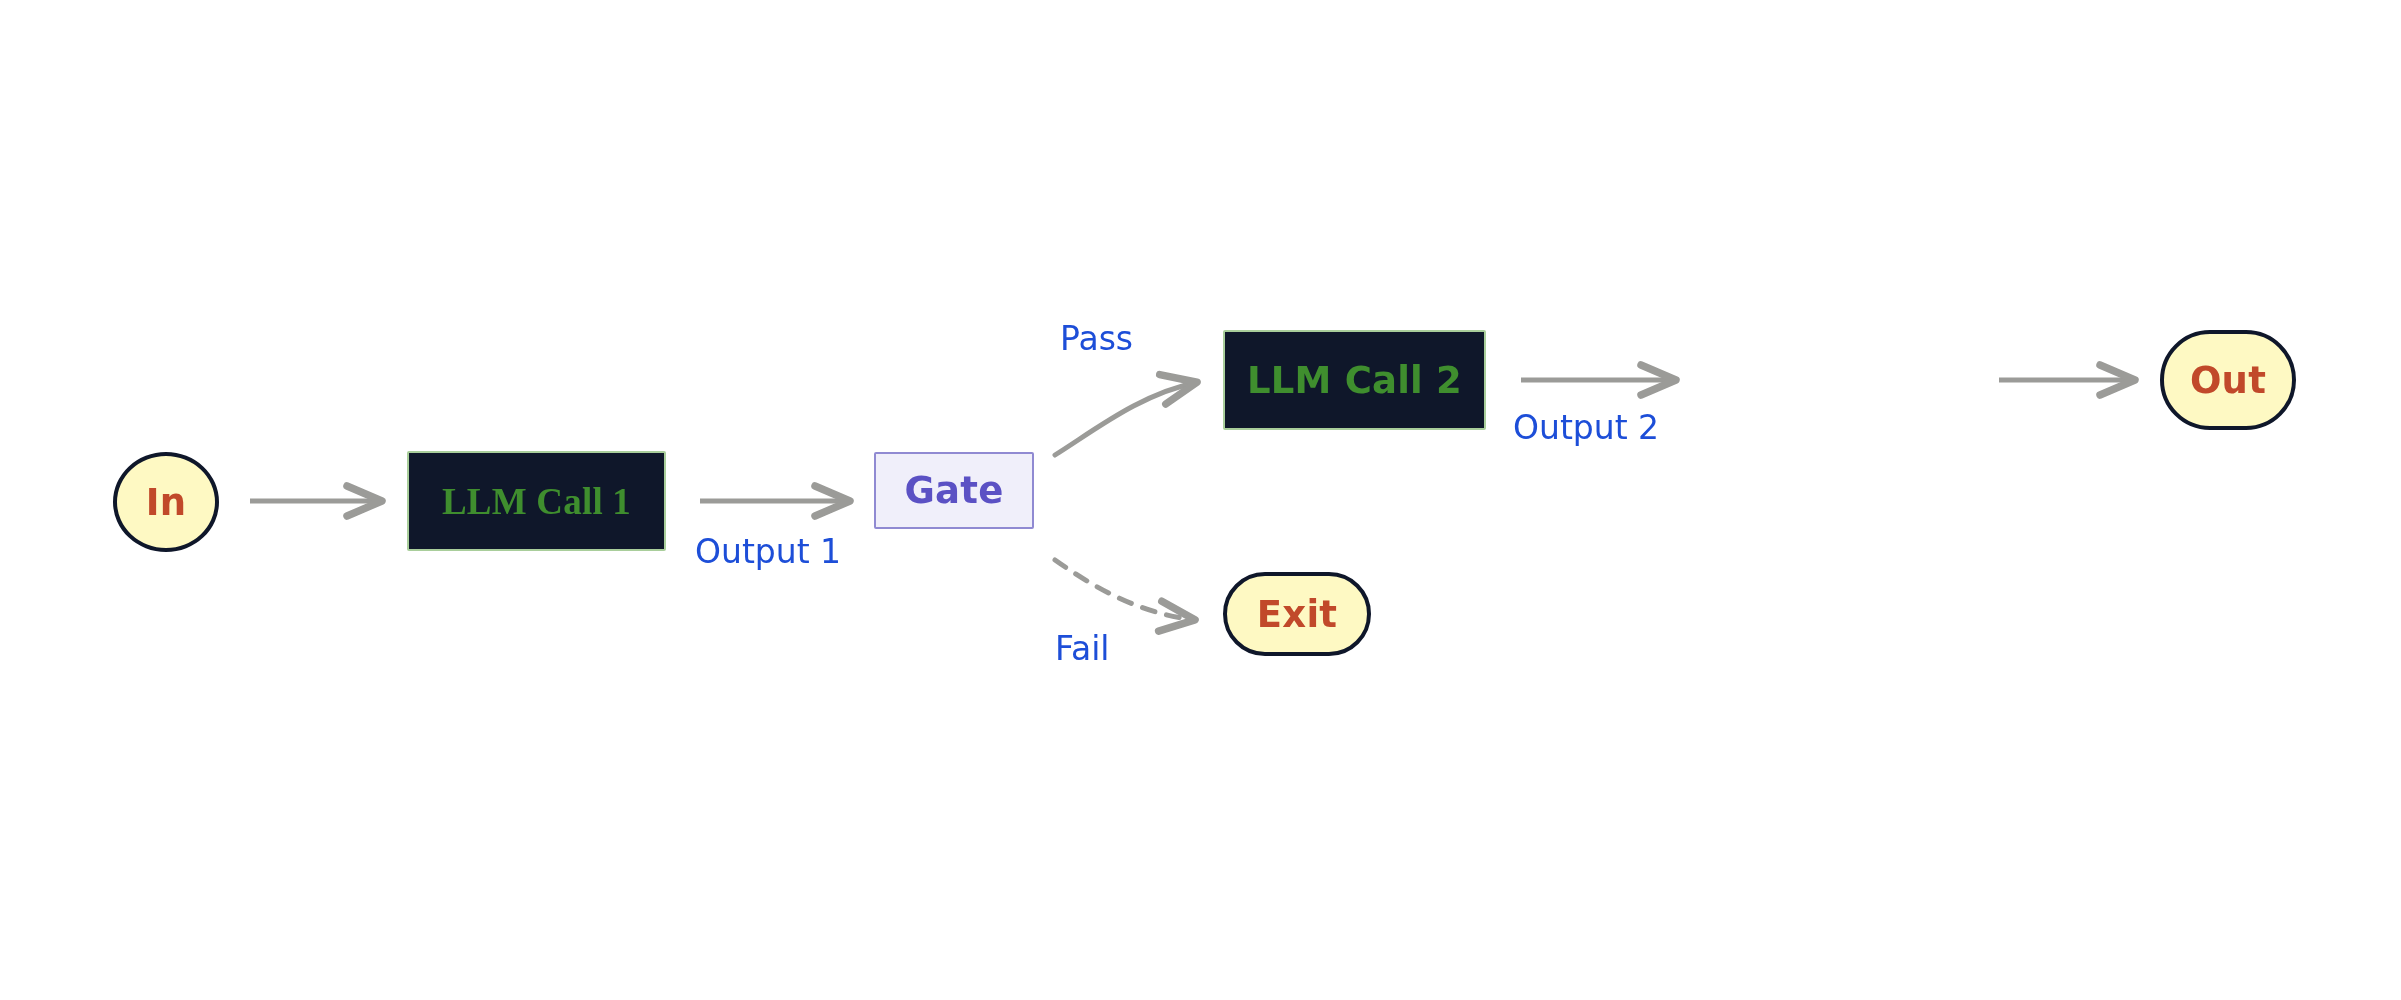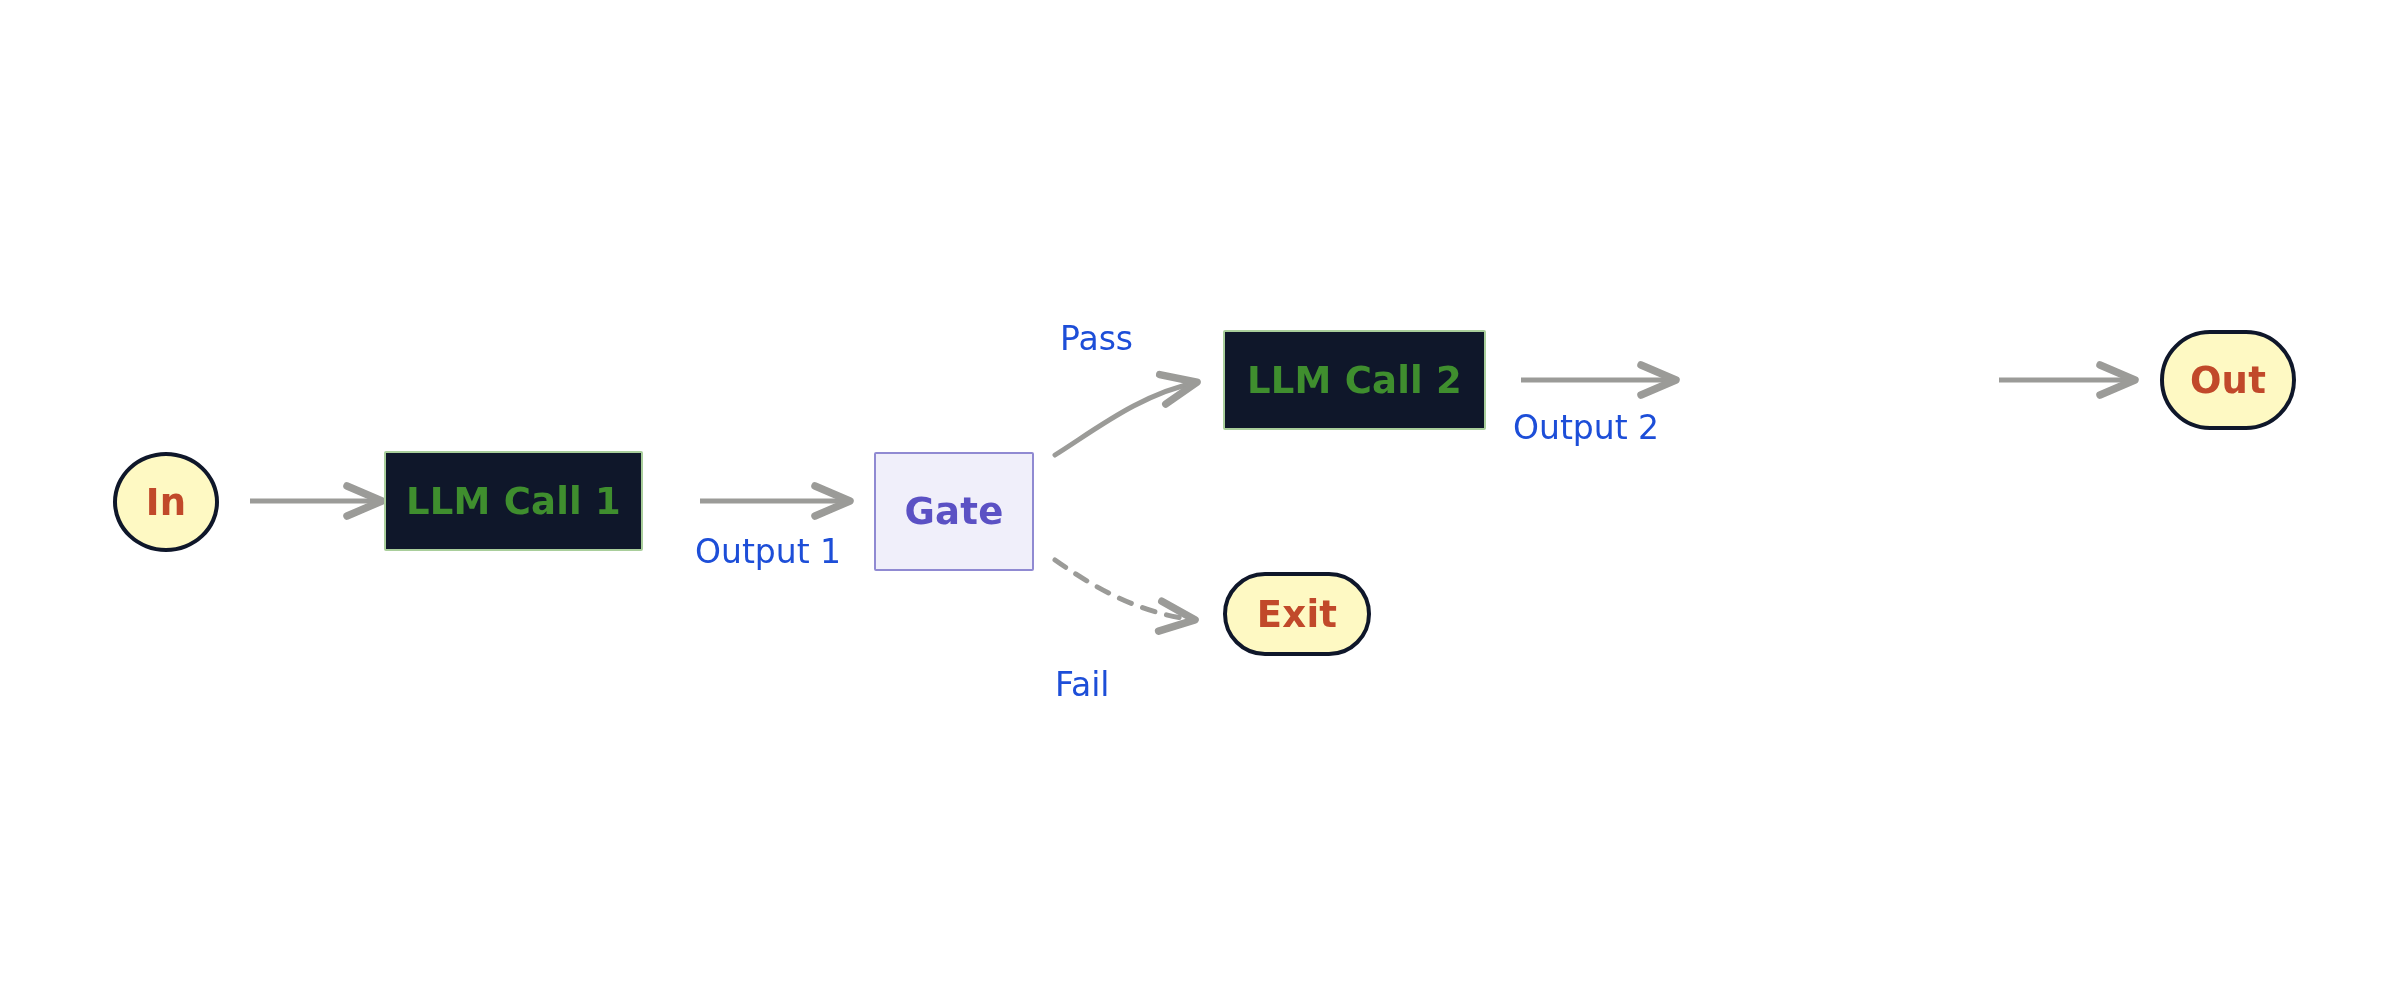--- a/index.html
+++ b/index.html
@@ -92,25 +92,25 @@
 
     <path d="M 1521 380 L 1677 380" fill="none" stroke="#9b9b98" stroke-width="5" marker-end="url(#arrowhead)"></path>
 
     <path d="M 1999 380 L 2136 380" fill="none" stroke="#9b9b98" stroke-width="5" marker-end="url(#arrowhead)"></path>
   </svg>
 
   <div class="node node-terminal" style="left:113px; top:452px; width:106px; height:100px; border-radius:50%;">
     <span>In</span>
   </div>
 
-  <div class="node node-process" style="left:384px; top:451px; width:259px; height:100px;">
+  <div class="node node-process" style="left:407px; top:451px; width:259px; height:100px;font-family:Liberation Serif, serif;">
     <span>LLM Call 1</span>
   </div>
 
-  <div class="node node-gate" style="left:874px; top:452px; width:160px; height:119px;">
+  <div class="node node-gate" style="left:874px; top:452px; width:160px; height:77px;">
     <span>Gate</span>
   </div>
 
   <div class="node node-process" style="left:1223px; top:330px; width:263px; height:100px;">
     <span>LLM Call 2</span>
   </div>
 
 
   <div class="node node-terminal" style="left:2160px; top:330px; width:136px; height:100px; border-radius:50px;">
     <span>Out</span>
@@ -119,15 +119,15 @@
   <div class="node node-terminal" style="left:1223px; top:572px; width:148px; height:84px; border-radius:49px;">
     <span>Exit</span>
   </div>
 
   <div class="edge-label" style="left:695px; top:535px;">Output 1</div>
 
   <div class="edge-label" style="left:1060px; top:322px;">Pass</div>
 
   <div class="edge-label" style="left:1513px; top:411px;">Output 2</div>
 
-  <div class="edge-label" style="left:1055px; top:632px;margin-top:36px;">Fail</div>
+  <div class="edge-label" style="left:1055px; top:632px;">Fail</div>
 
 </div>
 
 </body></html>

